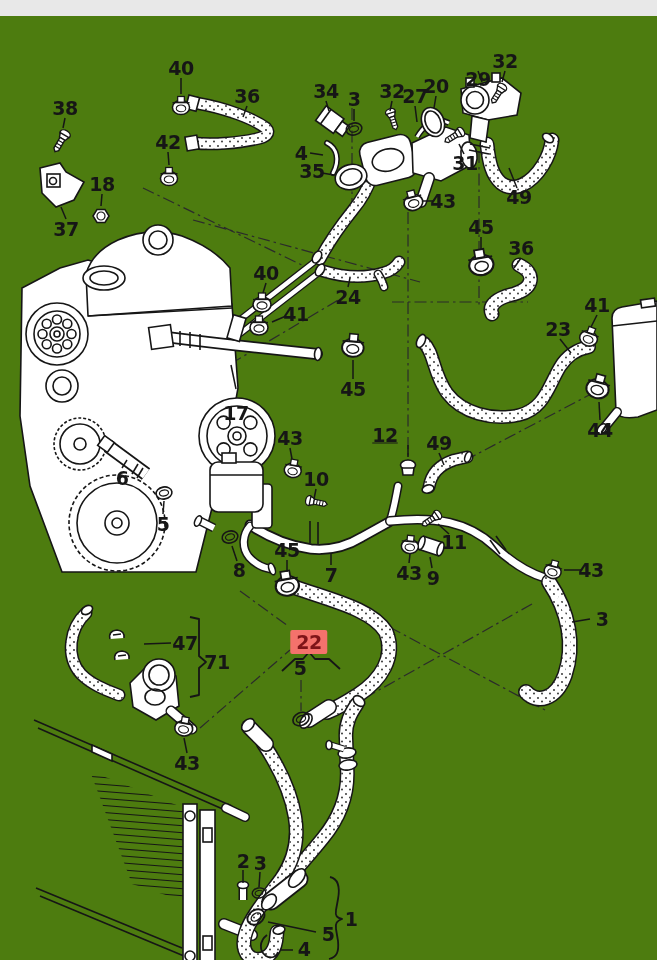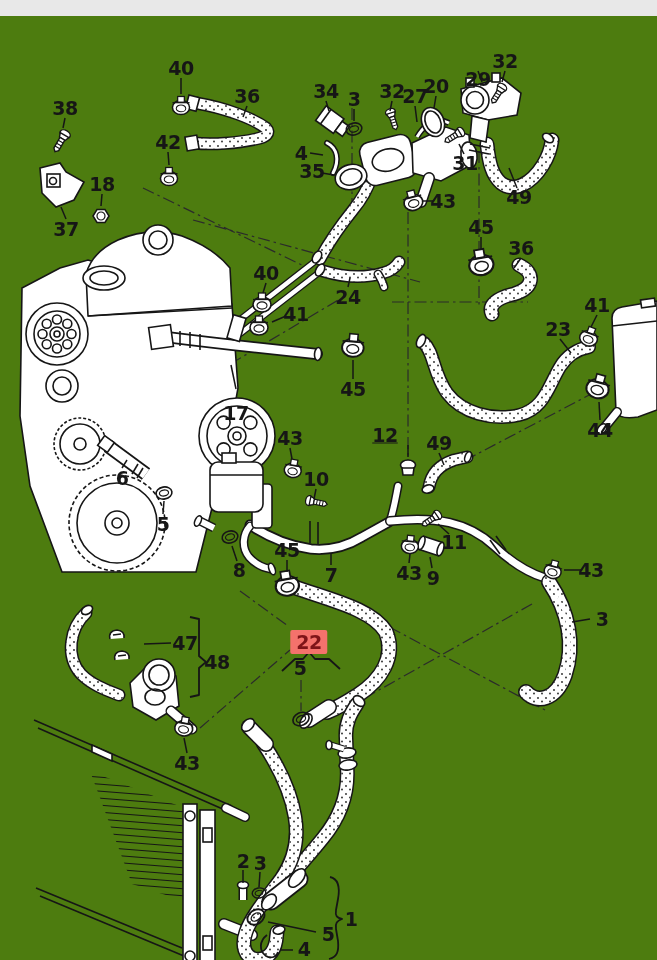--- a/index.html
+++ b/index.html
@@ -551,21 +551,21 @@
       <div class="part-label" style="left: 409px; top: 557px;">43</div>
       <div class="part-label" style="left: 433px; top: 562px;">9</div>
       <div class="part-label" style="left: 331px; top: 559px;">7</div>
       <div class="part-label" style="left: 287px; top: 534px;">45</div>
       <div class="part-label" style="left: 239px; top: 554px;">8</div>
       <div class="part-label" style="left: 122px; top: 462px;">6</div>
       <div class="part-label" style="left: 163px; top: 508px;">5</div>
       <div class="part-label" style="left: 591px; top: 554px;">43</div>
       <div class="part-label" style="left: 602px; top: 603px;">3</div>
       <div class="part-label" style="left: 185px; top: 627px;">47</div>
-      <div class="part-label" style="left: 217px; top: 646px;">48</div>
+      <div class="part-label" style="left: 217px; top: 646px;">71</div>
       <div class="part-label" style="left: 187px; top: 747px;">43</div>
       <div class="part-label hl" style="left: 309px; top: 626px;">22</div>
       <div class="part-label" style="left: 300px; top: 652px;">5</div>
       <div class="part-label" style="left: 243px; top: 845px;">2</div>
       <div class="part-label" style="left: 260px; top: 847px;">3</div>
       <div class="part-label" style="left: 351px; top: 903px;">1</div>
       <div class="part-label" style="left: 328px; top: 918px;">5</div>
       <div class="part-label" style="left: 304px; top: 933px;">4</div>
     </div>
 </div>

